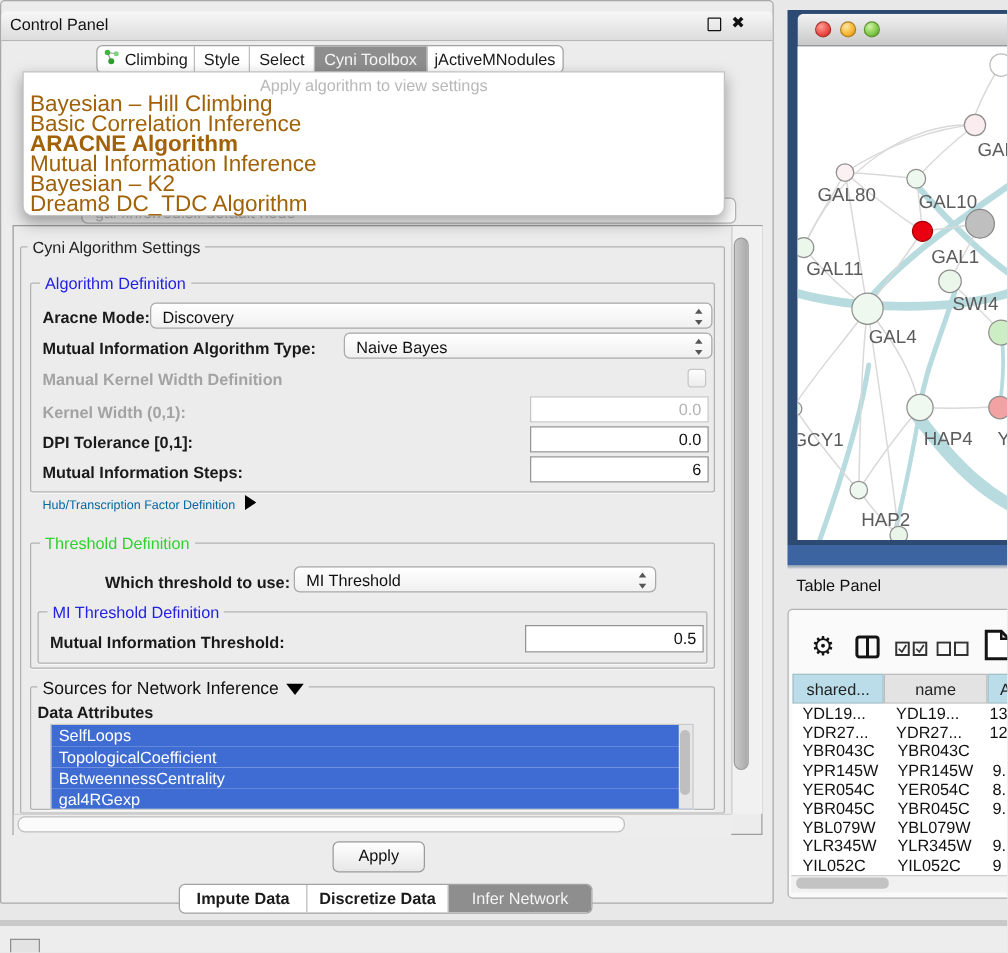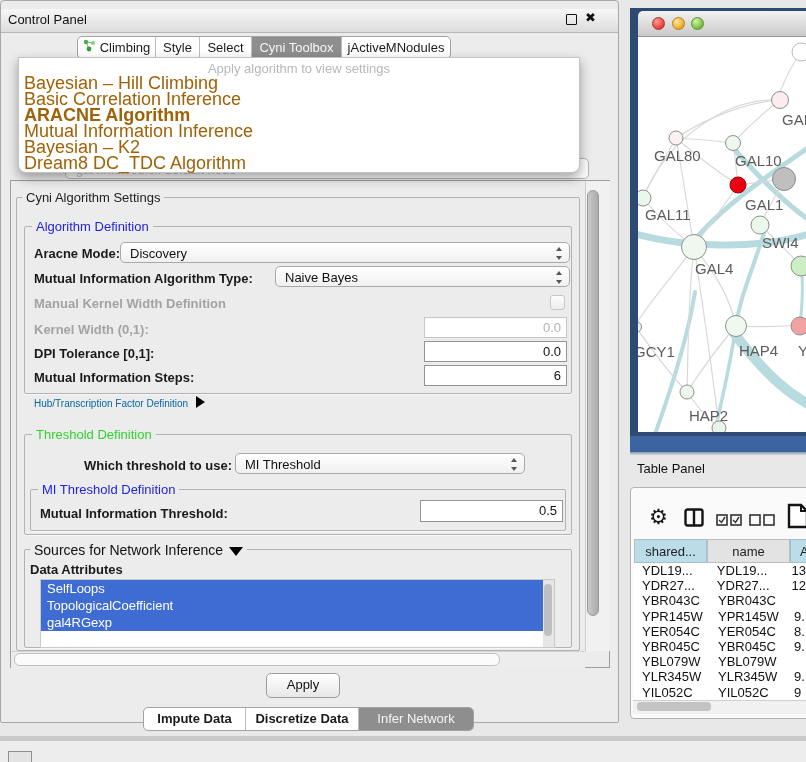--- a/index.html
+++ b/index.html
@@ -188,20 +188,21 @@
 
   <div class="abs group" style="left:24px;top:549px;width:546px;height:97px;z-index:6"></div>
   <div class="abs group-label" style="left:30px;top:542px;z-index:7;color:#111;font-size:14px">
     <span>Sources for Network Inference</span><span class="tri-down"></span>
   </div>
   <div class="abs flabel" style="left:30px;top:562px;z-index:7">Data Attributes</div>
 
   <div class="abs attr-list" style="z-index:7">
     <div class="attr-item">SelfLoops</div>
     <div class="attr-item">TopologicalCoefficient</div>
+    <div class="attr-item">BetweennessCentrality</div>
     <div class="attr-item">gal4RGexp</div>
   </div>
   <div class="abs" style="left:543px;top:580px;width:11px;height:67px;background:#e6e6e6;z-index:8"></div>
   <div class="abs" style="left:544px;top:584px;width:8px;height:52px;background:#bfbfbf;border-radius:4px;z-index:9"></div>
 
   <div class="abs sb-track-v" style="left:585px;top:181px;width:24px;height:470px;z-index:6"></div>
   <div class="abs sb-thumb" style="left:587px;top:190px;width:10px;height:424px;z-index:7"></div>
   <div class="abs" style="left:11px;top:651px;width:574px;height:16px;background:#ededed;border-top:1px solid #d2d2d2;z-index:6"></div>
   <div class="abs sb-thumb-h" style="left:14px;top:653px;width:484px;height:11px;z-index:7"></div>
 

